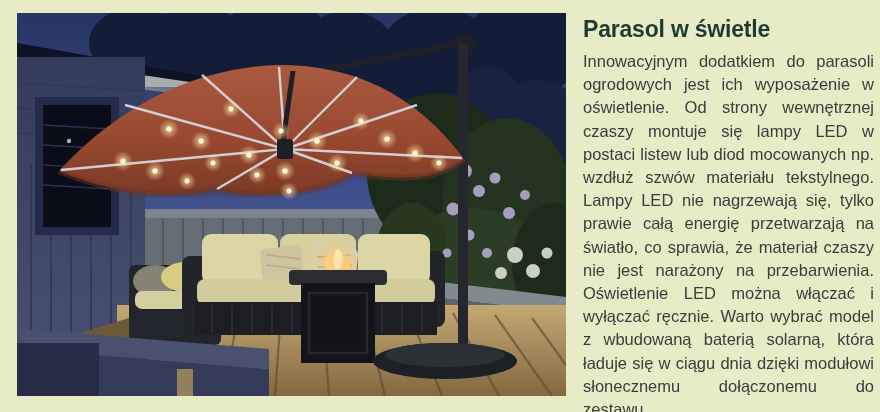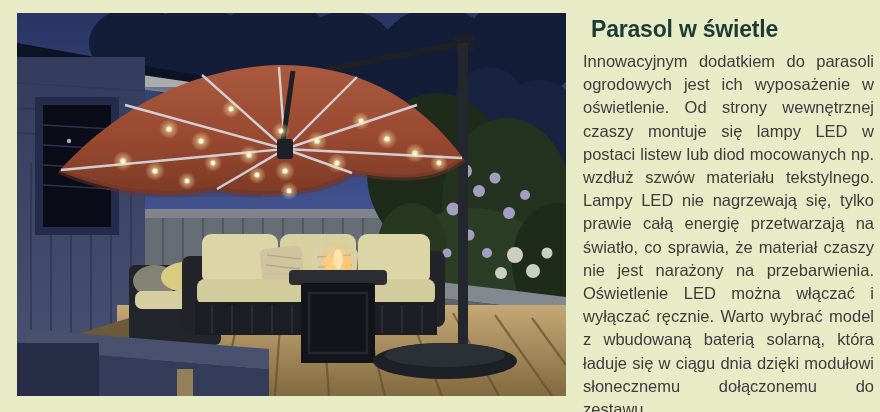--- a/index.html
+++ b/index.html
@@ -12,21 +12,21 @@
   .page{position:relative;width:880px;height:412px;background:#e7ecc6;}
   .photo{
     position:absolute;left:17px;top:13px;width:549px;height:383px;
     overflow:hidden;background:#1a2238;
   }
   .photo svg{display:block;width:100%;height:100%;}
   .article{
     position:absolute;left:583px;top:16px;width:291px;
   }
   .article h1{
-    margin:0 0 7px 8px;
+    margin:0 0 7px 0;
     font-size:23px;font-weight:bold;
     color:#1d3a33;
     letter-spacing:-0.2px;
   }
   .article p{
     margin:0;
     font-size:16.5px;line-height:23.2px;
     color:#3c3c3c;
     text-align:justify;
   }

